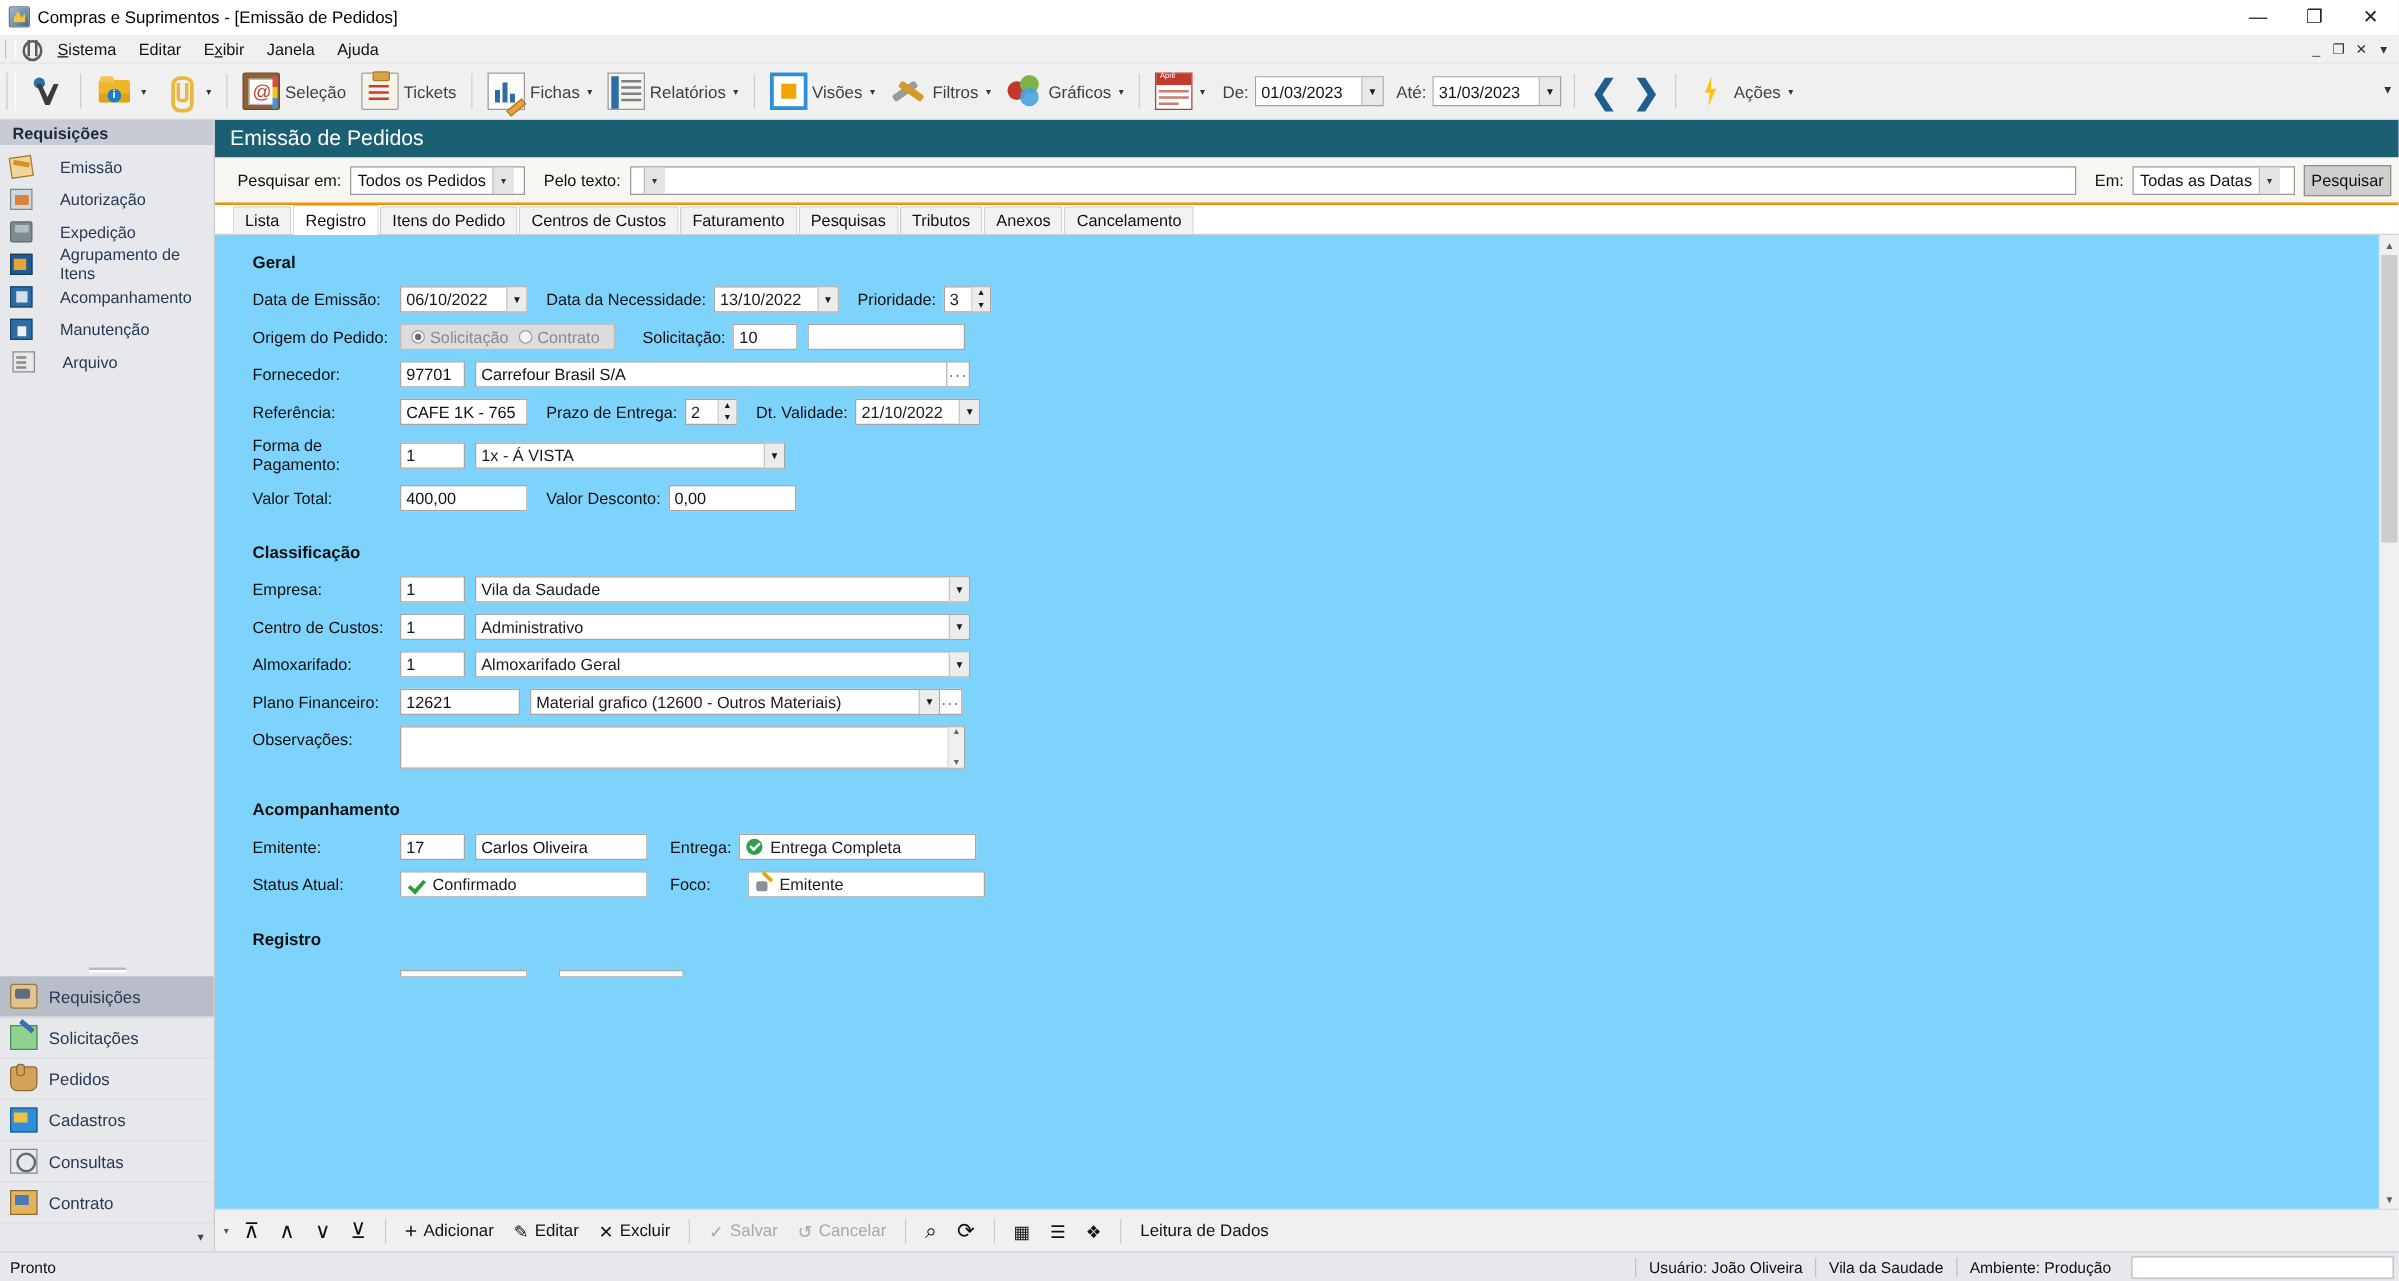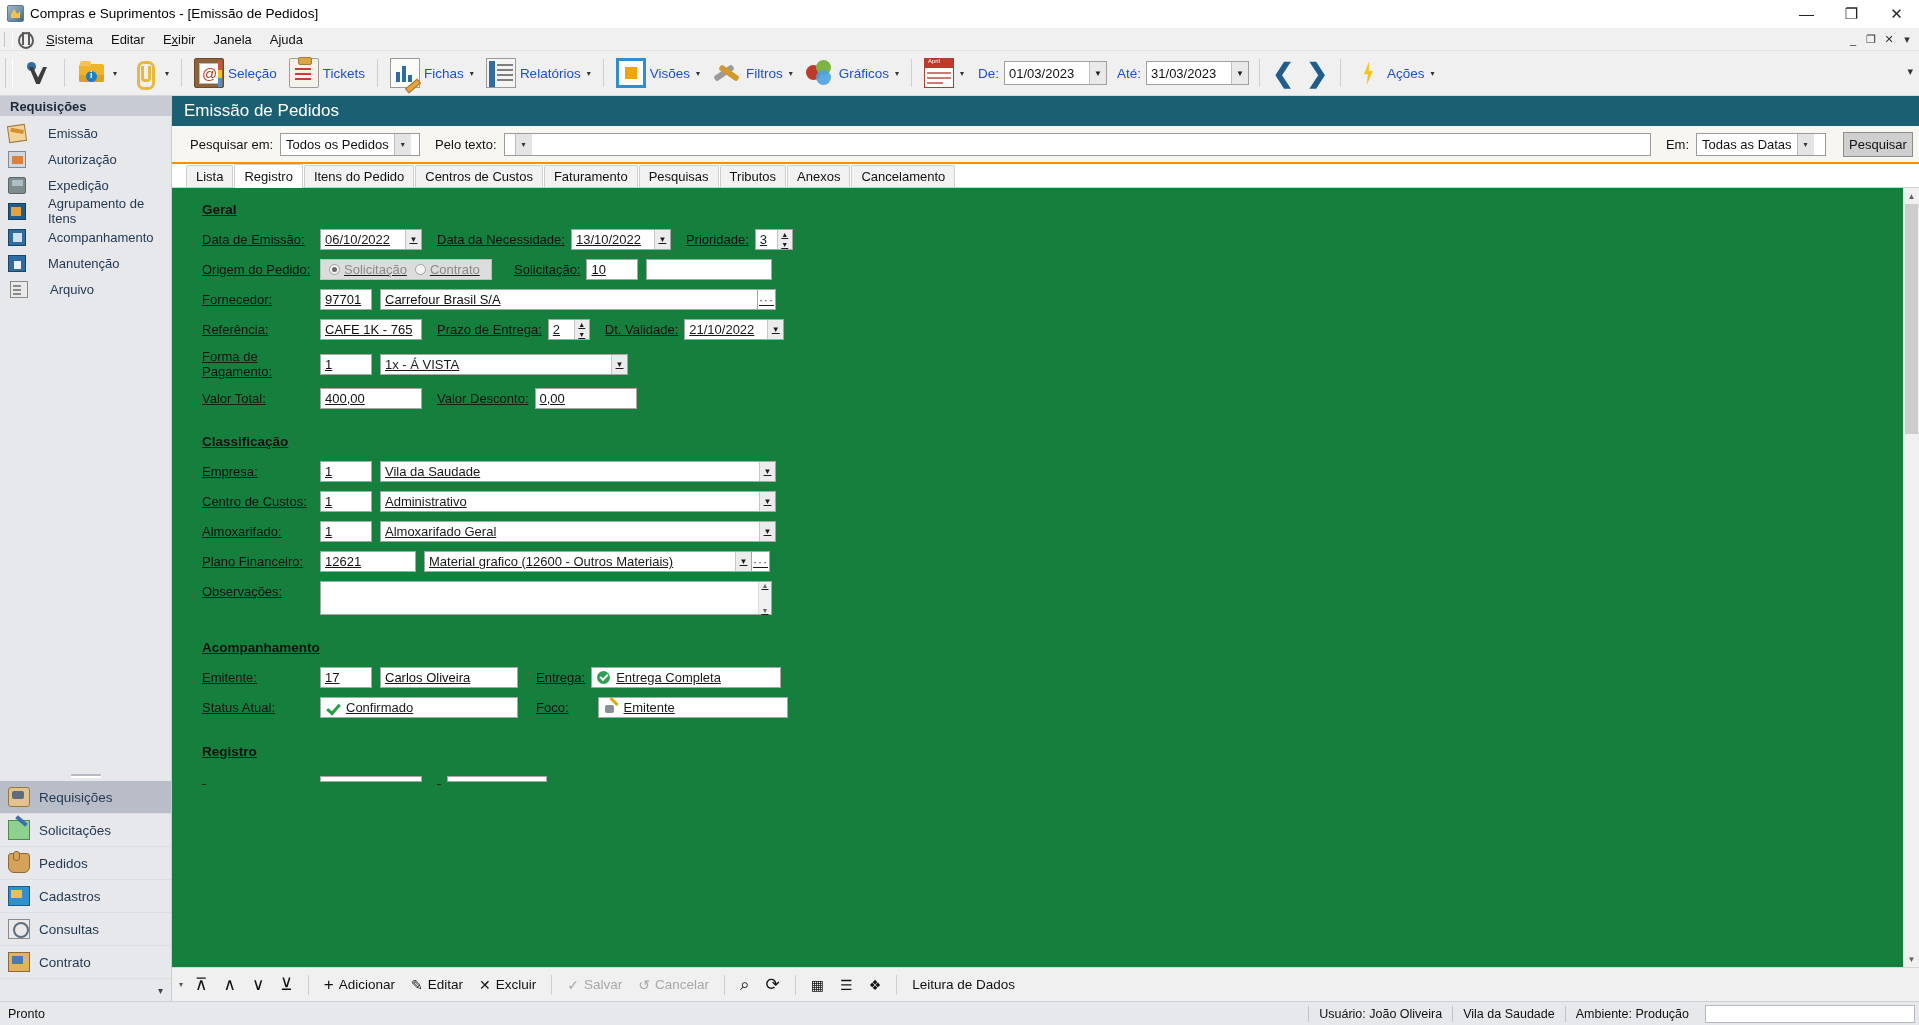--- a/index.html
+++ b/index.html
@@ -60,21 +60,21 @@
             font-size: 11px; color: #333; }
 
   
   .toolbar {
     height: 45px; flex: 0 0 45px; background: #f0f0f0; display: flex; align-items: center;
     border-bottom: 1px solid #d9d9d9; padding-left: 2px; position: relative;
   }
   .tb-grip { width: 8px; height: 30px; border-left: 1px solid #c9c9c9; border-right: 1px solid #fff; margin: 0 3px; }
   .tb-sep { width: 1px; height: 28px; background: #cfcfcf; margin: 0 6px; }
   .tb-btn { display: flex; align-items: center; height: 36px; padding: 0 5px; gap: 4px; border: 1px solid transparent; border-radius: 2px; }
-  .tb-label { font-size: 13.5px; color: #1d4ed8; white-space: nowrap; }
+  .tb-label { font-size: 13.5px; color: #404040; white-space: nowrap; }
   .caret { font-size: 8px; color: #333; margin-left: 2px; }
   .ico { width: 30px; height: 30px; position: relative; flex: 0 0 30px; }
 
   
   .ico-vw::before{content:"";position:absolute;left:5px;top:4px;width:9px;height:9px;border-radius:50%;background:#2e6da4;}
   .ico-vw::after{content:"";position:absolute;left:7px;top:9px;width:18px;height:17px;background:#3c3c3c;
     clip-path:polygon(0 0,22% 0,50% 62%,78% 0,100% 0,60% 100%,40% 100%);}
   .ico-folder::before{content:"";position:absolute;left:2px;top:6px;width:25px;height:18px;background:#f0b429;border-radius:2px;
     box-shadow:inset 0 -7px 0 #e0a11c;}
   .ico-folder::after{content:"";position:absolute;left:3px;top:3px;width:11px;height:5px;background:#f3c455;border-radius:2px 2px 0 0;}
@@ -182,21 +182,21 @@
   
   .tabstrip { height: 24px; flex: 0 0 24px; background: #fff; display: flex; align-items: flex-end;
     padding-left: 14px; border-bottom: 1px solid #cfcfcf; }
   .tab { height: 22px; padding: 0 9px; font-size: 13px; color: #111; background: #f2f2f2;
     border: 1px solid #cfcfcf; border-bottom: none; margin-right: 1px;
     display: flex; align-items: center; border-radius: 2px 2px 0 0; }
   .tab.active { background: #fff; height: 24px; font-weight: normal; border-color: #cfcfcf; position: relative; top: 1px; }
 
   
   .scroll-wrap { flex: 1; display: flex; min-height: 0; }
-  .form-area { flex: 1; overflow: hidden; position: relative; background: #15803d; padding: 14px 0 0 0; text-decoration: underline; }
+  .form-area { flex: 1; overflow: hidden; position: relative; background: #7dd3fc; padding: 14px 0 0 0; }
   .vscroll { width: 16px; flex: 0 0 16px; background: #f0f0f0; border-left: 1px solid #e0e0e0;
     display: flex; flex-direction: column; }
   .vs-btn { height: 16px; display: flex; align-items: center; justify-content: center; font-size: 8px;
     background: #f0f0f0; color: #606060; }
   .vs-track { flex: 1; background: #f0f0f0; position: relative; }
   .vs-thumb { position: absolute; left: 1px; right: 1px; top: 0; height: 230px; background: #cdcdcd; }
 
   .section-title { font-weight: bold; font-size: 13.5px; color: #111; margin: 0 0 12px 30px; }
   .frow { display: flex; align-items: center; margin-bottom: 9px; padding-left: 30px; }
   .flabel { width: 118px; flex: 0 0 118px; font-size: 13px; color: #111; }
@@ -476,21 +476,21 @@
         <span class="lbl" style="margin-left:8px">Pelo texto:</span>
         <div class="combo" style="flex:1">
           <div class="val"></div>
           <div class="arrow">▾</div>
         </div>
         <span class="lbl" style="margin-left:8px">Em:</span>
         <div class="combo" style="width:130px">
           <div class="val">Todas as Datas</div>
           <div class="arrow">▾</div>
         </div>
-        <div class="btn-std" style="margin-left:10px">Pesquisar</div>
+        <div class="btn-std" style="">Pesquisar</div>
       </div>
 
       <div class="tabstrip">
         <div class="tab">Lista</div>
         <div class="tab active">Registro</div>
         <div class="tab">Itens do Pedido</div>
         <div class="tab">Centros de Custos</div>
         <div class="tab">Faturamento</div>
         <div class="tab">Pesquisas</div>
         <div class="tab">Tributos</div>

